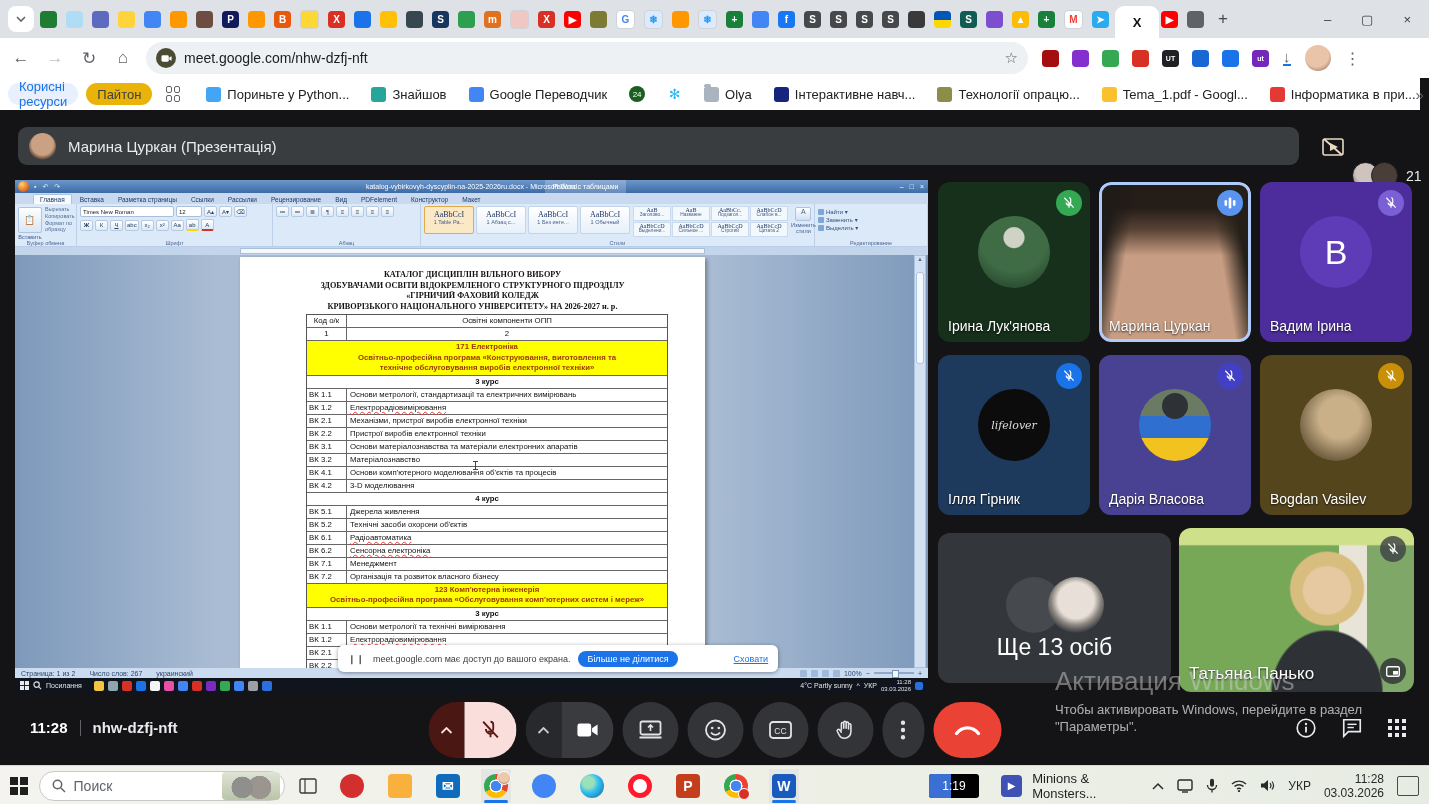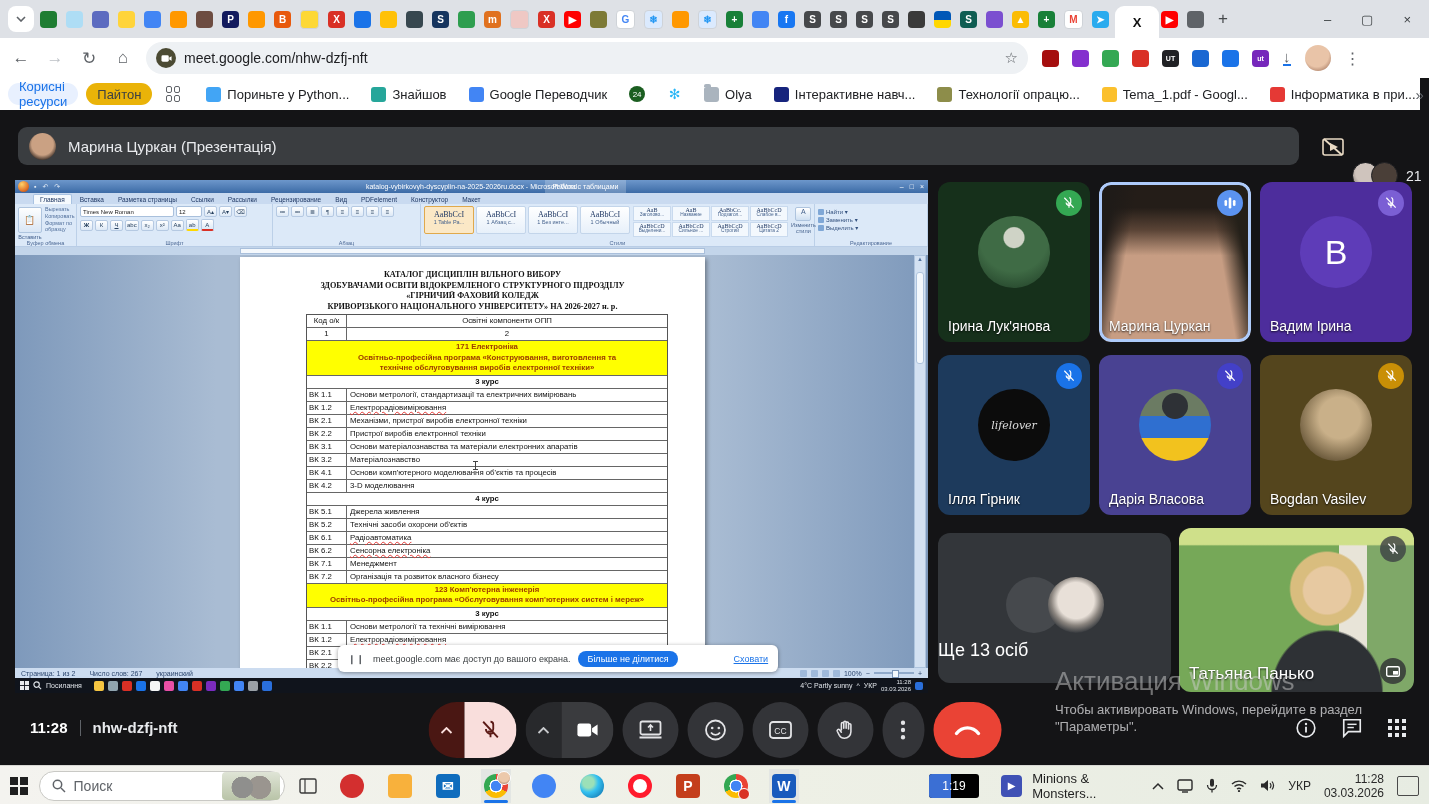--- a/index.html
+++ b/index.html
@@ -135,21 +135,21 @@
   .tile.marina{background:
     linear-gradient(100deg,#1f1b18 0 9%,rgba(0,0,0,0) 22%),
     linear-gradient(260deg,#242019 0 11%,rgba(0,0,0,0) 24%),
     linear-gradient(180deg,#241d18 0 16%,#5a4436 30%,rgba(0,0,0,0) 46%),
     radial-gradient(ellipse at 50% 78%,#c79d83 0 60%,#a97f67 100%);
     box-shadow:inset 0 0 0 3px #aecbfa;}
   .more-tile{position:absolute;left:938px;top:423px;width:233px;height:150px;background:#33363a;border-radius:12px;}
   .more-avs{position:absolute;left:50%;top:44px;transform:translateX(-50%);display:flex;}
   .mav1{width:56px;height:56px;border-radius:50%;background:#46494d;}
   .mav2{width:56px;height:56px;border-radius:50%;margin-left:-14px;background:radial-gradient(circle at 50% 42%,#e8e0d8 0 42%,#8a847e 58%,#3a3d41 75%);}
-  .more-label{position:absolute;left:0;right:0;bottom:22px;text-align:left;color:#fff;font-size:18px;}
+  .more-label{position:absolute;left:0;right:0;bottom:22px;text-align:center;color:#fff;font-size:23px;}
   .tanya{position:absolute;left:1179px;top:418px;width:235px;height:164px;border-radius:12px;overflow:hidden;background:
     radial-gradient(ellipse at 63% 100%,#2e3135 0 26%,rgba(0,0,0,0) 27%),
     radial-gradient(circle at 63% 38%,#e7c9a1 0 13%,rgba(0,0,0,0) 14%),
     radial-gradient(circle at 63% 37%,#d9bd7e 0 20%,rgba(0,0,0,0) 21%),
     linear-gradient(180deg,#cfe08a 0 10%,rgba(0,0,0,0) 11%),
     linear-gradient(90deg,#76a858 0 68%,#e8e4d8 68% 80%,#7fa868 80%);}
   .tanya .mic-badge{background:#3c4043cc;}
   .pip-badge{position:absolute;right:8px;bottom:8px;width:26px;height:26px;border-radius:50%;background:#2f3033cc;display:flex;align-items:center;justify-content:center;color:#fff;}
   
   .banner{position:absolute;left:338px;top:535px;height:27px;background:#fff;border-radius:6px;box-shadow:0 1px 4px rgba(0,0,0,.4);display:flex;align-items:center;gap:8px;padding:0 10px;z-index:6;}

